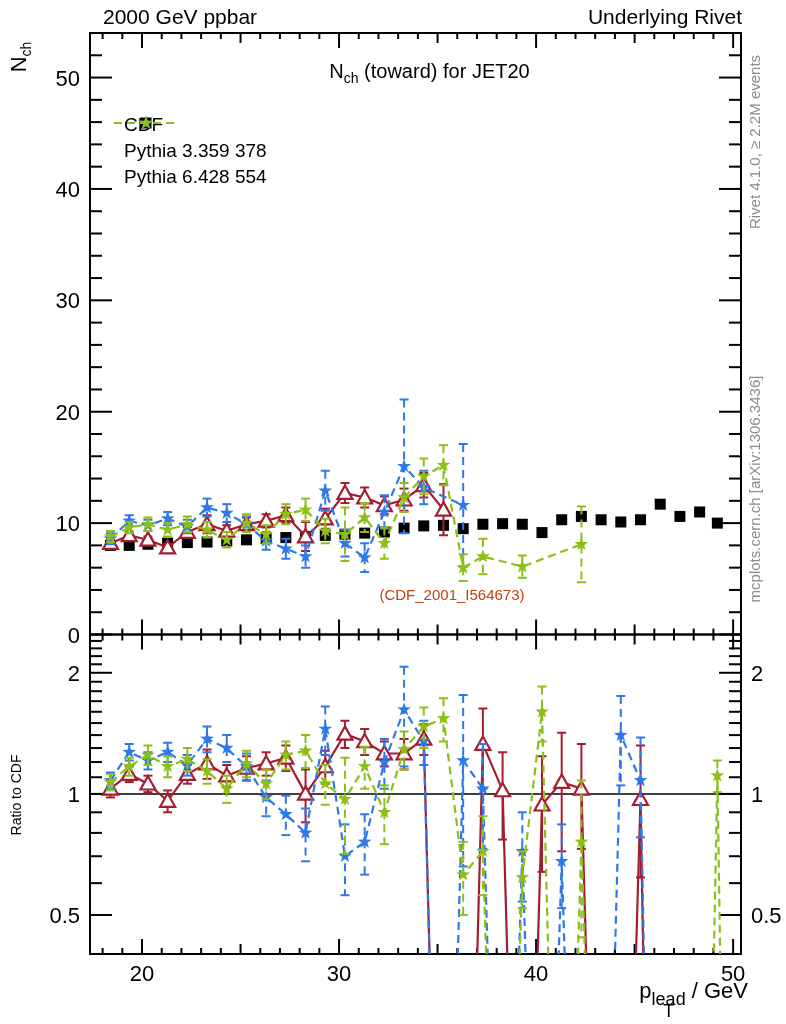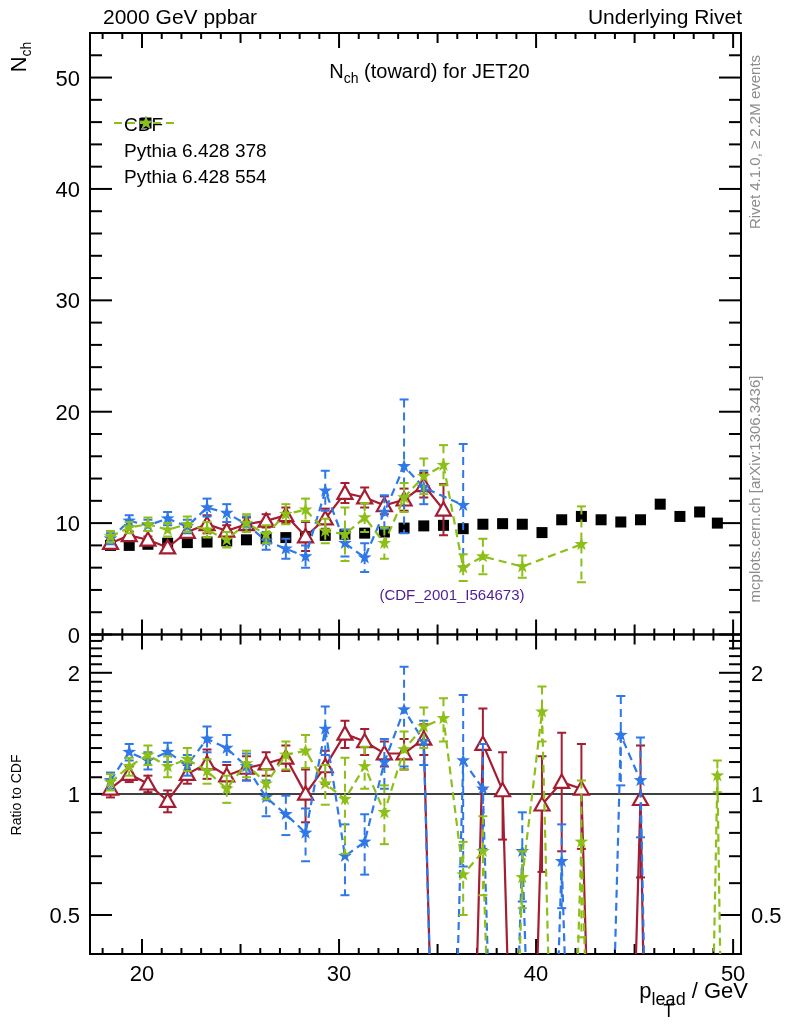--- a/index.html
+++ b/index.html
@@ -9,21 +9,21 @@
   .txt{position:absolute;white-space:nowrap;}
   .header-left{left:103px;top:5px;font-size:21px;}
   .header-right{right:44px;top:5px;font-size:21px;}
   .main-title{left:90px;width:679px;top:60px;text-align:center;font-size:20px;}
   .main-title sub,.ylabel-main sub{font-size:14px;}
   .ylabel-main{left:20px;top:57px;transform:translate(-50%,-50%) rotate(-90deg);font-size:22px;}
   .ylabel-ratio{left:16px;top:795px;transform:translate(-50%,-50%) rotate(-90deg);font-size:14px;}
   .xlabel{right:38px;top:978px;font-size:22px;}
   .stack{display:inline-flex;flex-direction:column;align-items:center;
          font-size:18px;line-height:12px;vertical-align:-7px;}
-  .watermark{left:452px;top:586px;transform:translateX(-50%);font-size:15px;color:#4c1d95;}
+  .watermark{left:452px;top:586px;transform:translateX(-50%);font-size:15px;color:#c2410c;}
   .side-top{left:754px;top:142px;transform:translate(-50%,-50%) rotate(-90deg);font-size:15px;color:#8c8c8c;}
   .side-bottom{left:754px;top:489px;transform:translate(-50%,-50%) rotate(-90deg);font-size:15px;color:#8c8c8c;}
   .legend{position:absolute;left:112px;top:112px;}
   .legend-row{display:flex;align-items:center;height:26px;}
   .legend-label{font-size:19px;margin-left:12px;}
 </style>
 </head>
 <body>
 
 <div class="fig">
@@ -880,21 +880,21 @@
         </svg>
         <span class="legend-label">CDF</span>
       </div>
       <div class="legend-row">
         <svg width="64" height="22">
           <line x1="2" y1="11" x2="62" y2="11" stroke="#2e78e8" stroke-width="2.2" stroke-dasharray="8 5"></line>
           <g>
             <path d="M34.00,3.80L35.70,8.65L40.85,8.78L36.76,11.90L38.23,16.82L34.00,13.90L29.77,16.82L31.24,11.90L27.15,8.78L32.30,8.65Z" fill="#2e78e8" stroke="none"></path>
           </g>
         </svg>
-        <span class="legend-label">Pythia 6.428 378</span>
+        <span class="legend-label">Pythia 3.359 378</span>
       </div>
       <div class="legend-row">
         <svg width="64" height="22">
           <line x1="2" y1="11" x2="62" y2="11" stroke="#8cbf17" stroke-width="2.2" stroke-dasharray="8 5"></line>
           <g>
             <path d="M34.00,3.80L35.70,8.65L40.85,8.78L36.76,11.90L38.23,16.82L34.00,13.90L29.77,16.82L31.24,11.90L27.15,8.78L32.30,8.65Z" fill="#8cbf17" stroke="none"></path>
           </g>
         </svg>
         <span class="legend-label">Pythia 6.428 554</span>
       </div>

